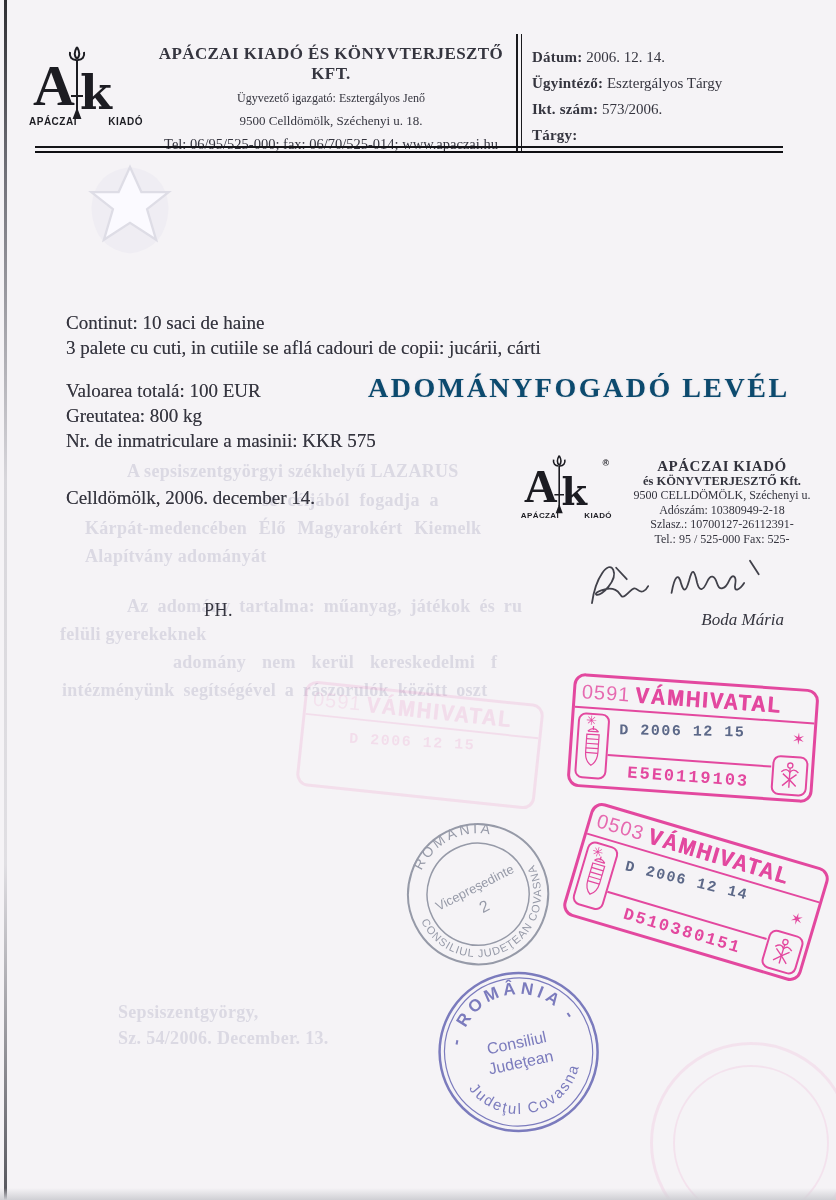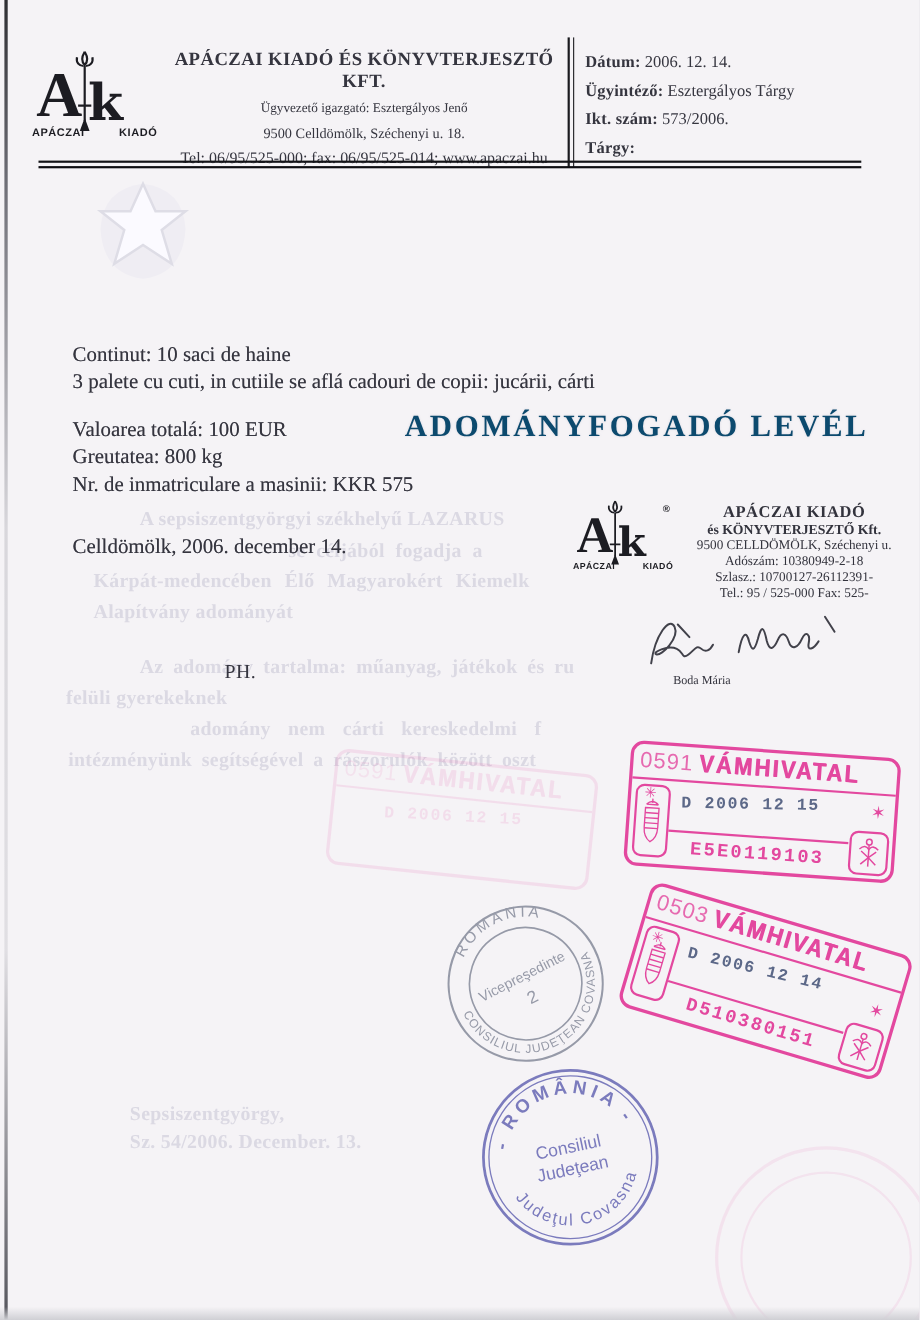--- a/index.html
+++ b/index.html
@@ -44,22 +44,22 @@
   .ph { position:absolute; left:204px; top:600px; font-size:18px; letter-spacing:.5px; }
 
   
   .sender { position:absolute; left:606px; top:459px; width:232px; text-align:center;
     line-height:14.5px; font-size:12px; color:#33333d; }
   .sender .l1 { font-size:15px; font-weight:bold; letter-spacing:.5px; }
   .sender .l2 { font-weight:bold; font-size:12.5px; }
 
   
   .sig-svg { position:absolute; left:583px; top:550px; transform:rotate(-3deg); }
-  .sig-block { position:absolute; left:612px; top:607px; width:172px; text-align:left;
-    font-size:11px; line-height:25px; }
+  .sig-block { position:absolute; left:612px; top:607px; width:172px; text-align:right;
+    font-size:17px; line-height:25px;font-style:italic; }
 
   
   .vham { position:absolute; border:3px solid #e3489f; border-radius:12px; color:#e3489f;
     font-family:"Liberation Sans",sans-serif; }
   .vham1 { left:570px; top:681px; width:240px; height:108px; transform:rotate(4deg); }
   .vham2 { left:572px; top:833px; width:242px; height:112px; transform:rotate(16.5deg); }
   .vham-ghost { left:300px; top:692px; width:234px; height:100px; transform:rotate(6deg); opacity:.12; }
   .vham-top { height:30px; border-bottom:2.5px solid currentColor; display:flex; align-items:center;
     padding:0 6px; gap:5px; overflow:hidden; }
   .vham-code { font-size:20px; opacity:.8; letter-spacing:1px; }
@@ -110,21 +110,21 @@
       <path d="M20 4 L25 15 L37 15 L27.5 22.5 L31.5 36 L20 28.5 L8.5 36 L12.5 22.5 L3 15 L15 15 Z" fill="#fbfaff" stroke="#deddE6" stroke-width="1"></path>
     </svg>
   </div>
   <div class="ghost-title">ADOMÁNYFOGADÓ LEVÉL</div>
   <span class="ghost gl0">A sepsiszentgyörgyi székhelyű LAZARUS</span>
   <span class="ghost gl1">se céljából fogadja a</span>
   <span class="ghost gl2">Kárpát-medencében Élő Magyarokért Kiemelk</span>
   <span class="ghost gl3">Alapítvány adományát</span>
   <span class="ghost gl4">Az adomány tartalma: műanyag, játékok és ru</span>
   <span class="ghost gl5">felüli gyerekeknek</span>
-  <span class="ghost gl6">adomány nem cárti kereskedelmi f</span>
+  <span class="ghost gl6">adomány nem kerül kereskedelmi f</span>
   <span class="ghost gl7">intézményünk segítségével a rászorulók között oszt</span>
   <span class="ghost gl8">Sepsiszentgyörgy,</span>
   <span class="ghost gl9">Sz. 54/2006. December. 13.</span>
 
   <div class="aklogo" style="left:33px; top:50px;">
     <span class="ak-a">A</span>
     <span class="ak-k">k</span>
     <svg class="ak-sword" width="22" height="80" viewBox="0 0 22 80">
       <g stroke="#1c1c22" stroke-width="2" fill="none">
         <path d="M11 3 C8 8 8 12 11 15 C14 12 14 8 11 3"></path>
@@ -137,21 +137,21 @@
     <div class="ak-caption">
       <span>APÁCZAI</span>
       <span>KIADÓ</span>
     </div>
   </div>
 
   <div class="hdr-center">
     <div class="hdr-company">APÁCZAI KIADÓ ÉS KÖNYVTERJESZTŐ KFT.</div>
     <div class="hdr-line">Ügyvezető igazgató: Esztergályos Jenő</div>
     <div class="hdr-line b">9500 Celldömölk, Széchenyi u. 18.</div>
-    <div class="hdr-contact">Tel: 06/95/525-000; fax: 06/95/525-014; www.apaczai.hu</div>
+    <div class="hdr-contact">Tel: 06/95/525-000; fax: 06/70/525-014; www.apaczai.hu</div>
   </div>
 
   <div class="vsep"></div>
   <div class="hrule"></div>
 
   <div class="meta">
     <div><b>Dátum:</b> <span>2006. 12. 14.</span></div>
     <div><b>Ügyintéző:</b> <span>Esztergályos Tárgy</span></div>
     <div><b>Ikt. szám:</b> <span>573/2006.</span></div>
     <div><b>Tárgy:</b></div>

